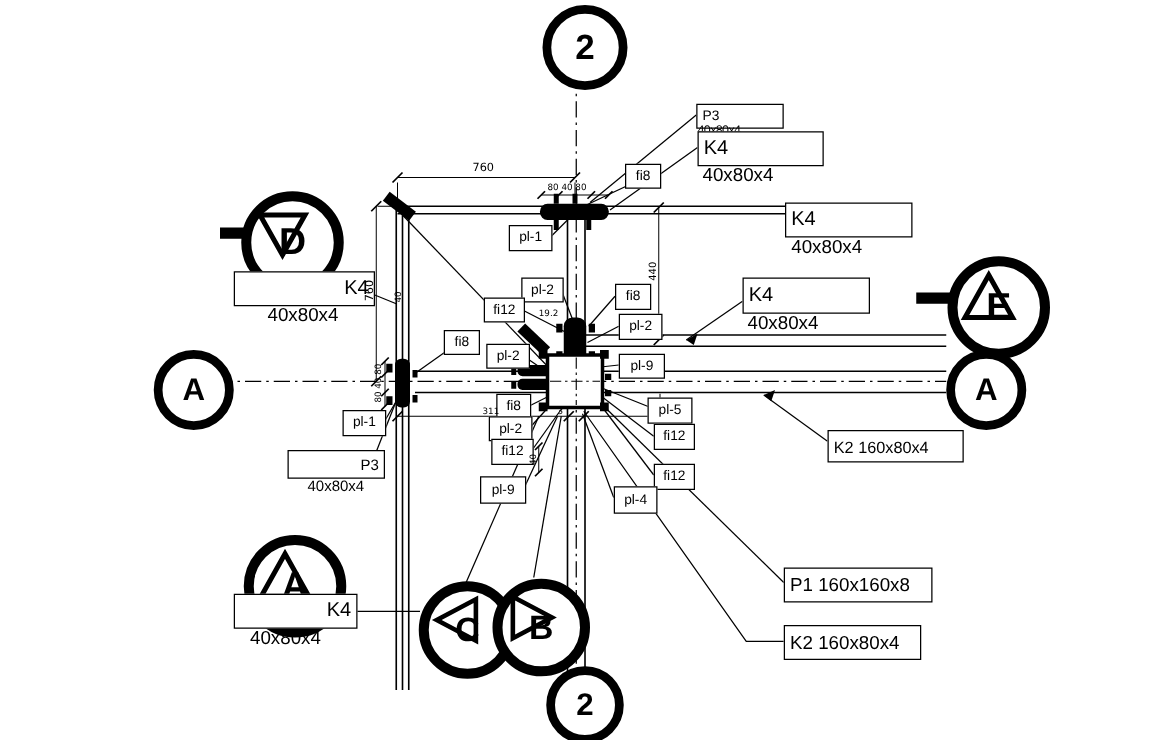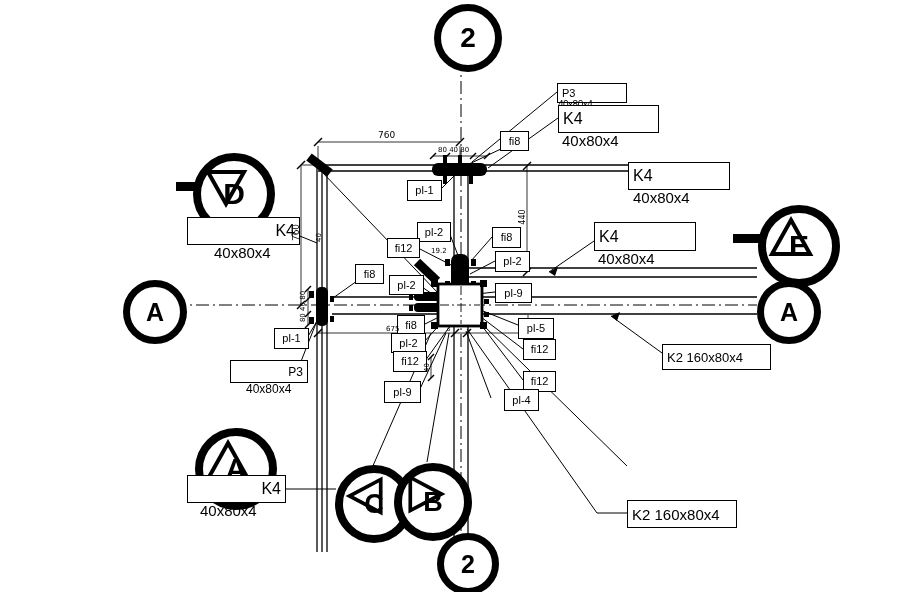--- a/index.html
+++ b/index.html
@@ -269,20 +269,23 @@
   <div class="bx right" style="left:230px;top:360px;width:68px;height:21px;font-size:12px;">
       <span>P3</span>
     </div>
   <div class="sub p3l" style="left:246px;top:383px;">40x80x4</div>
 
   <div class="bx right" style="left:187px;top:475px;width:89px;height:26px;">
       <span>K4</span>
     </div>
   <div class="sub" style="left:200px;top:503px;">40x80x4</div>
 
+  <div class="bx" style="left:627px;top:454px;width:109px;height:26px;font-size:15px;">
+      <span>P1 160x160x8</span>
+    </div>
 
   <div class="bx" style="left:627px;top:500px;width:100px;height:26px;font-size:15px;">
       <span>K2 160x80x4</span>
     </div>
 
   <div class="co" style="left:500px;top:131px;width:27px;height:18px;">fi8</div>
   <div class="co" style="left:407px;top:180px;width:33px;height:19px;">pl-1</div>
   <div class="co" style="left:417px;top:222px;width:32px;height:18px;">pl-2</div>
   <div class="co" style="left:387px;top:238px;width:31px;height:18px;">fi12</div>
   <div class="co" style="left:492px;top:227px;width:27px;height:19px;">fi8</div>
@@ -291,26 +294,26 @@
   <div class="co" style="left:355px;top:264px;width:27px;height:18px;">fi8</div>
   <div class="co" style="left:389px;top:275px;width:33px;height:18px;">pl-2</div>
   <div class="co" style="left:274px;top:328px;width:33px;height:19px;">pl-1</div>
   <div class="co" style="left:397px;top:315px;width:26px;height:18px;">fi8</div>
   <div class="co" style="left:391px;top:333px;width:33px;height:18px;">pl-2</div>
   <div class="co" style="left:393px;top:351px;width:32px;height:19px;">fi12</div>
   <div class="co" style="left:384px;top:381px;width:35px;height:20px;">pl-9</div>
   <div class="co" style="left:518px;top:318px;width:34px;height:19px;">pl-5</div>
   <div class="co" style="left:523px;top:339px;width:31px;height:19px;">fi12</div>
   <div class="co" style="left:523px;top:371px;width:31px;height:19px;">fi12</div>
-  <div class="co" style="left:491px;top:389px;width:33px;height:20px;margin-left:13px;">pl-4</div>
+  <div class="co" style="left:491px;top:389px;width:33px;height:20px;">pl-4</div>
 
   <div class="dim t9" style="left:378px;top:131px;">760</div>
   <div class="dim t9 vrot" style="left:288px;top:228px;">760</div>
   <div class="dim vrot" style="left:515px;top:213px;">440</div>
   <div class="dim t7" style="left:438px;top:147px;">80 40 80</div>
   <div class="dim t7 vrot" style="left:288px;top:303px;">80 40 80</div>
   <div class="dim t7" style="left:431px;top:248px;">19.2</div>
-  <div class="dim t7" style="left:386px;top:326px;">675</div>
+  <div class="dim t7" style="left:386px;top:326px;">311</div>
   <div class="dim t7" style="left:446px;top:326px;">3</div>
   <div class="dim t7 vrot" style="left:423px;top:364px;">40</div>
   <div class="dim t7 vrot" style="left:315px;top:234px;">40</div>
 
 </div>
 
 </body></html>

